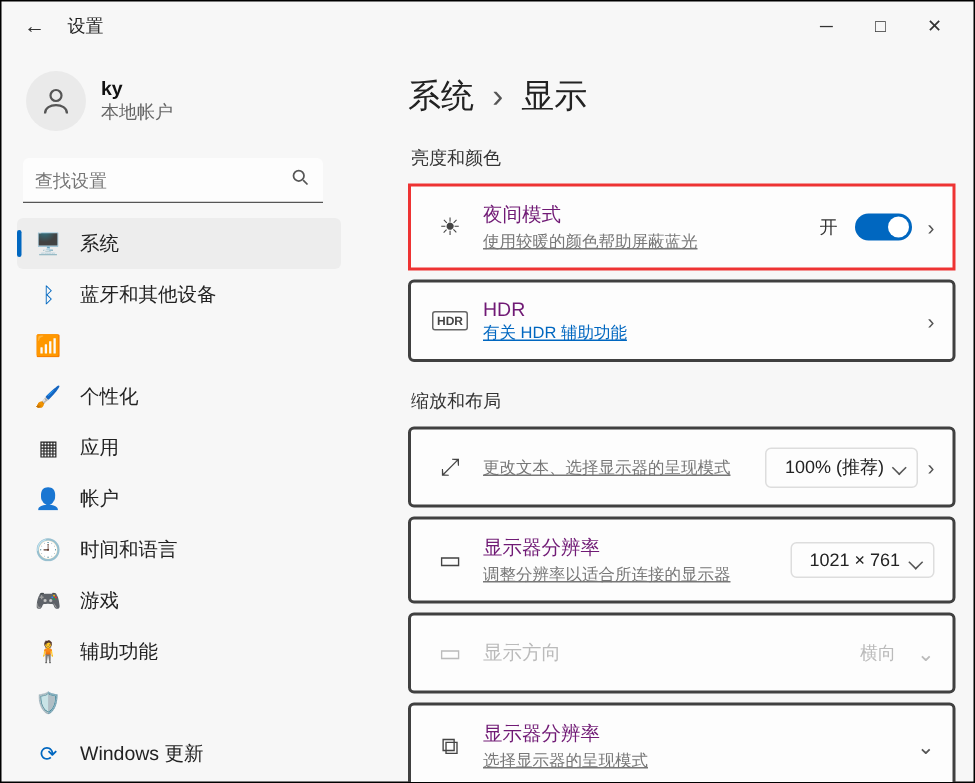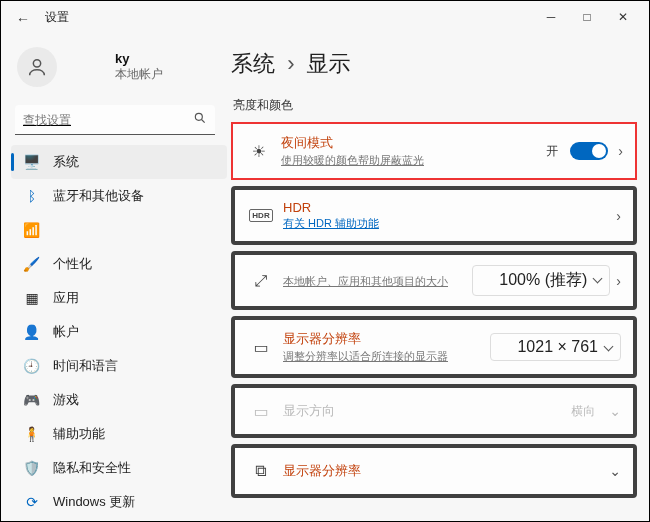--- a/index.html
+++ b/index.html
@@ -5,50 +5,50 @@
 * { margin: 0; padding: 0; box-sizing: border-box; font-family: "Segoe UI", "Microsoft YaHei", sans-serif; }
 body { background: #f3f3f3; width: 650px; height: 522px; overflow: hidden; position: relative; }
 .window { width: 650px; height: 522px; background: #f7f7f7; border: 1px solid #000; display: flex; flex-direction: column; }
 .titlebar { height: 32px; display: flex; align-items: center; padding: 0 8px; }
 .titlebar .back { width: 28px; text-align: center; font-size: 14px; color: #333; cursor: pointer; }
 .titlebar .title { font-size: 12px; margin-left: 8px; color: #222; text-align: center; }
 .titlebar .spacer { flex: 1; }
 .titlebar .winbtn { width: 36px; text-align: center; font-size: 12px; color: #333; cursor: pointer; }
 .body { flex: 1; display: flex; overflow: hidden; }
 .sidebar { width: 230px; display: flex; flex-direction: column; padding: 6px 4px 6px 10px; overflow-y: auto; }
-.profile { display: flex; align-items: center; padding: 8px 6px 14px 6px; gap: 48px; }
+.profile { display: flex; align-items: center; padding: 8px 6px 14px 6px; }
 .avatar { width: 40px; height: 40px; border-radius: 50%; background: #eaeaea; display: flex; align-items: center; justify-content: center; }
 .avatar svg { width: 22px; height: 22px; }
 .profile-text { margin-left: 10px; }
 .profile-name { font-size: 13px; font-weight: 600; color: #111; }
 .profile-sub { font-size: 12px; color: #666; }
 .search { margin: 4px 12px 10px 4px; position: relative; }
-.search input { width: 100%; height: 30px; border: none; border-bottom: 1.5px solid #555; background: #fdfdfd; padding: 0 30px 0 8px; font-size: 12px; border-radius: 4px 4px 0 0; text-decoration: underline; }
+.search input { width: 100%; height: 30px; border: none; border-bottom: 1.5px solid #555; background: #fdfdfd; padding: 0 30px 0 8px; font-size: 12px; border-radius: 4px 4px 0 0; }
 .search .sicon { position: absolute; right: 8px; top: 6px; color: #555; }
 .nav { display: flex; flex-direction: column; gap: 0; }
 .nav-item { display: flex; align-items: center; height: 34px; padding: 0 10px; border-radius: 4px; cursor: pointer; font-size: 13px; color: #222; position: relative; }
 .nav-item.active { background: #ededed; }
 .nav-item.active::before { content: ""; position: absolute; left: 0; top: 8px; bottom: 8px; width: 3px; background: #0067c0; border-radius: 2px; }
 .nav-item .nicon { width: 22px; display: flex; justify-content: center; margin-right: 10px; font-size: 14px; }
-.main { flex: 1; padding: 10px 12px 10px 0; overflow-y: auto; }
+.main { flex: 1; padding: 10px 12px 10px 0; overflow-y: auto; margin-left: 41px; }
 .breadcrumb { font-size: 22px; font-weight: 400; color: #222; padding: 6px 0 12px 0; }
 .breadcrumb .sep { margin: 0 6px; color: #555; }
 .section-label { font-size: 12px; color: #333; margin: 6px 0 8px 2px; }
-.card { background: #fdfdfd; border: 4px solid #404040; border-radius: 4px; margin-bottom: 6px; display: flex; align-items: center; padding: 10px 12px; min-height: 54px; position: relative; }
+.card { background: #fdfdfd; border: 2px solid #404040; border-radius: 4px; margin-bottom: 6px; display: flex; align-items: center; padding: 10px 12px; min-height: 54px; position: relative; }
 .card.highlight { border: 2px solid #e33; border-radius: 0; }
 .card .cicon { width: 28px; display: flex; justify-content: center; color: #444; font-size: 16px; }
 .card .ctext { flex: 1; margin-left: 8px; }
-.card .ctitle { font-size: 13px; color: #c2410c; }
+.card .ctitle { font-size: 13px; color: #701a75; }
 .card .csub { font-size: 11px; color: #777; margin-top: 1px; text-decoration: underline; }
 .card .csub.link { color: #0067c0; }
 .card .cvalue { font-size: 12px; color: #333; margin-right: 8px; }
 .card .chev { font-size: 14px; color: #555; margin-left: 6px; }
 .toggle { width: 38px; height: 18px; background: #0067c0; border-radius: 10px; position: relative; margin: 0 4px; }
 .toggle::after { content: ""; position: absolute; right: 2px; top: 2px; width: 14px; height: 14px; background: #fff; border-radius: 50%; }
-.dropdown { border: 1px solid #ddd; background: #fdfdfd; border-radius: 4px; padding: 4px 22px 4px 26px; font-size: 16px; color: #222; position: relative; min-width: 96px; text-align: left; }
+.dropdown { border: 1px solid #ddd; background: #fdfdfd; border-radius: 4px; padding: 4px 22px 4px 12px; font-size: 12px; color: #222; position: relative; min-width: 96px; text-align: left; }
 .dropdown::after { content: ""; position: absolute; right: 8px; top: 9px; width: 6px; height: 6px; border-right: 1px solid #555; border-bottom: 1px solid #555; transform: rotate(45deg); }
 .card.disabled .ctitle, .card.disabled .cvalue, .card.disabled .cicon, .card.disabled .chev { color: #bbb; }
 .hdr-box { border: 1px solid #666; font-size: 8px; padding: 1px 2px; border-radius: 2px; font-weight: 600; }
 </style>
 </head>
 <body>
 
 <div class="window">
   <div class="titlebar">
     <div class="back">←</div>
@@ -112,21 +112,20 @@
         <div class="nav-item">
             <span class="nicon">🎮</span>
             <span>游戏</span>
           </div>
         <div class="nav-item">
             <span class="nicon" style="color:#0067c0">🧍</span>
             <span>辅助功能</span>
           </div>
         <div class="nav-item">
             <span class="nicon">🛡️</span>
-            <span>隐私和安全性</span>
           </div>
         <div class="nav-item">
             <span class="nicon" style="color:#0067c0">⟳</span>
             <span>Windows 更新</span>
           </div>
       </div>
     </div>
     <div class="main">
       <div class="breadcrumb">
         <span>系统</span>
@@ -151,25 +150,26 @@
         <div class="cicon">
             <span class="hdr-box">HDR</span>
           </div>
         <div class="ctext">
           <div class="ctitle">HDR</div>
           <div class="csub link">有关 HDR 辅助功能</div>
         </div>
         <div class="chev">›</div>
       </div>
 
+      <div class="section-label" style="margin-top:18px">缩放和布局</div>
 
       <div class="card">
         <div class="cicon">⤢</div>
         <div class="ctext">
-          <div class="csub">本地帐户、应用和其他项目的大小</div>
+          <div class="csub">更改文本、选择显示器的呈现模式</div>
         </div>
         <div class="dropdown">100% (推荐)</div>
         <div class="chev">›</div>
       </div>
 
       <div class="card">
         <div class="cicon">▭</div>
         <div class="ctext">
           <div class="ctitle">显示器分辨率</div>
           <div class="csub">调整分辨率以适合所连接的显示器</div>
@@ -183,18 +183,19 @@
           <div class="ctitle">显示方向</div>
         </div>
         <div class="cvalue">横向</div>
         <div class="chev">⌄</div>
       </div>
 
       <div class="card">
         <div class="cicon">⧉</div>
         <div class="ctext">
           <div class="ctitle">显示器分辨率</div>
+          <div class="csub">选择显示器的呈现模式</div>
         </div>
         <div class="chev">⌄</div>
       </div>
     </div>
   </div>
 </div>
 
 </body></html>

